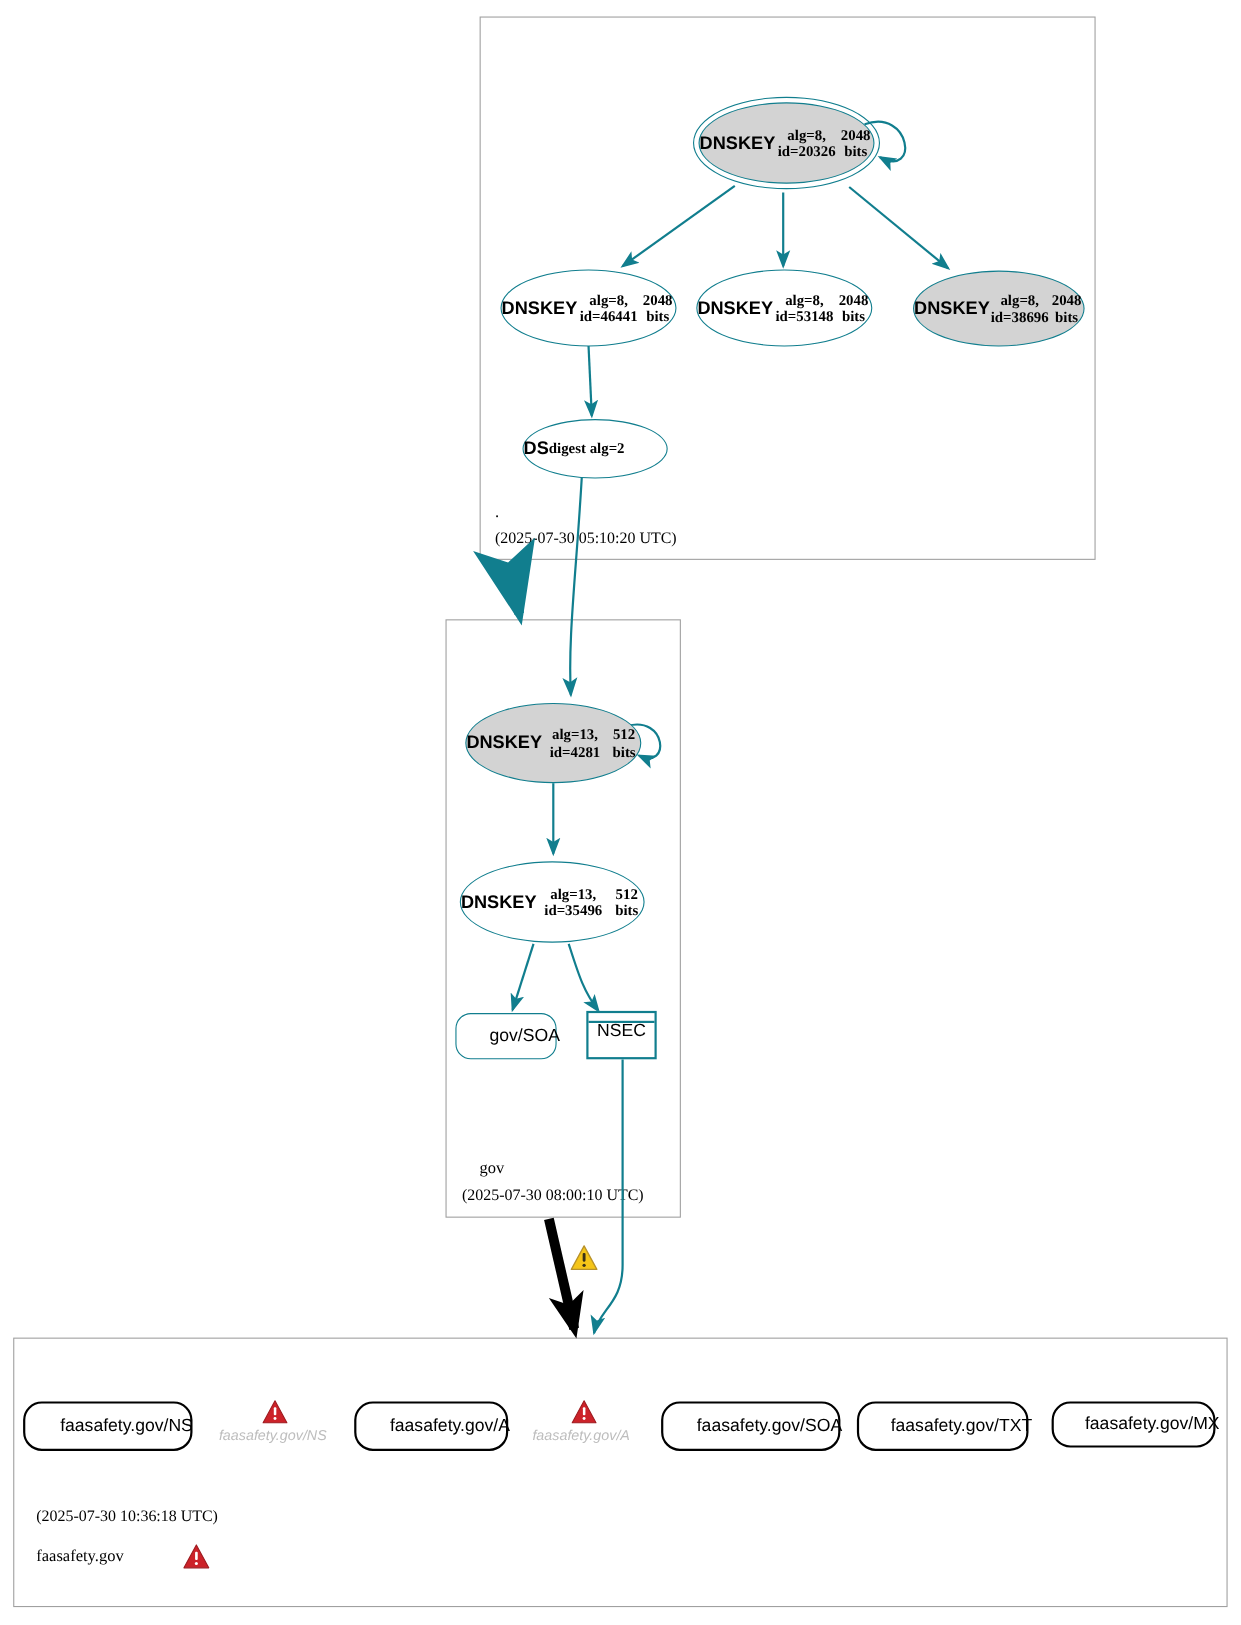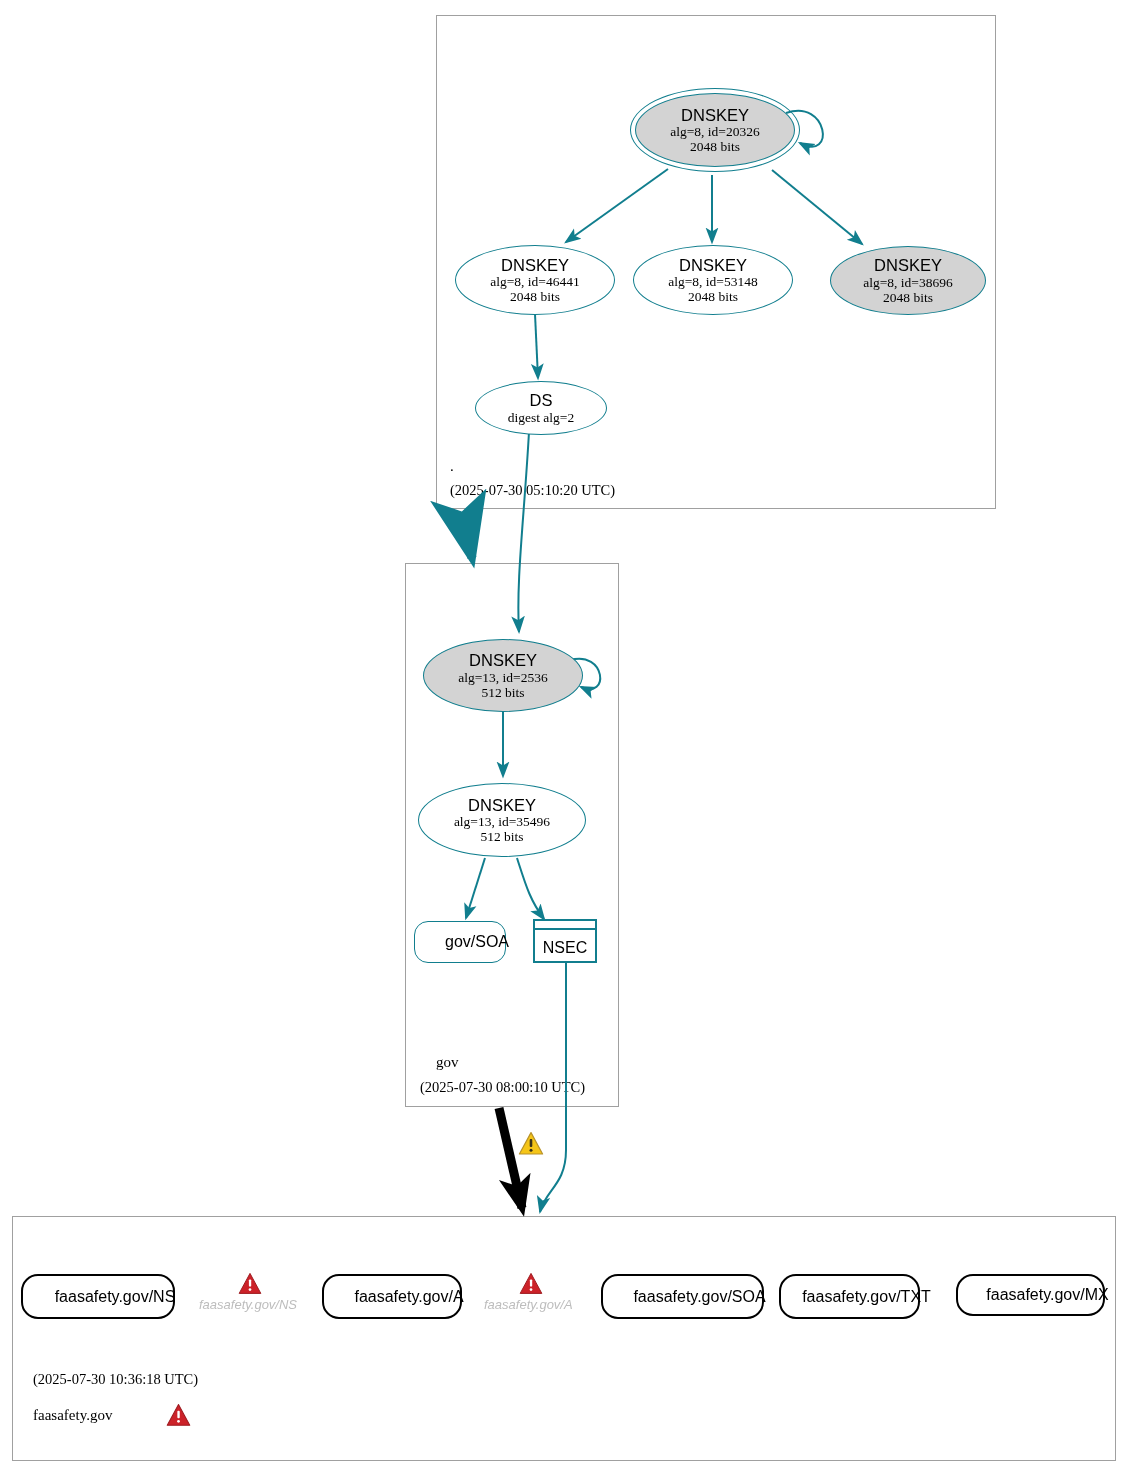--- a/index.html
+++ b/index.html
@@ -40,26 +40,26 @@
     color: #000;
     white-space: nowrap;
   }
   
   .node-ellipse {
     position: absolute;
     border: 1.6px solid #117e8e;
     border-radius: 50%;
     box-sizing: border-box;
     display: flex;
-    flex-direction: column;
     align-items: center;
-    justify-content: center;
+    justify-content: flex-start;
     background: #ffffff;
     text-align: center;
     line-height: 1.12;
+    font-weight: bold;
   }
   .node-ellipse.filled { background: #d3d3d3; }
   .node-ellipse .l1 {
     font-family: "Liberation Sans", sans-serif;
     font-size: 16.5px;
     color: #000;
   }
   .node-ellipse .l2, .node-ellipse .l3 {
     font-family: "Liberation Serif", serif;
     font-size: 13.5px;
@@ -98,21 +98,21 @@
     box-sizing: border-box;
     border: 2.6px solid #117e8e;
     background: #fff;
     display: flex;
     align-items: flex-end;
     justify-content: center;
     font-family: "Liberation Sans", sans-serif;
     font-size: 16px;
     color: #000;
     white-space: nowrap;
-    padding-bottom: 4px;
+    padding-bottom: 14px;
   }
   .node-nsec .inner-line {
     position: absolute;
     left: 0; right: 0;
     top: 7px;
     height: 2.4px;
     background: #117e8e;
   }
   .warn-label {
     position: absolute;
@@ -206,21 +206,21 @@
   <div class="l3">2048 bits</div>
 </div>
 
 <div class="node-ellipse" style="left:475px; top:381px; width:132px; height:54px;">
   <div class="l1">DS</div>
   <div class="l2">digest alg=2</div>
 </div>
 
 <div class="node-ellipse filled" style="left:423px; top:639px; width:160px; height:73px;">
   <div class="l1">DNSKEY</div>
-  <div class="l2">alg=13, id=2536</div>
+  <div class="l2">alg=13, id=4281</div>
   <div class="l3">512 bits</div>
 </div>
 
 <div class="node-ellipse" style="left:418px; top:783px; width:168px; height:74px;">
   <div class="l1">DNSKEY</div>
   <div class="l2">alg=13, id=35496</div>
   <div class="l3">512 bits</div>
 </div>
 
 <div class="node-rrect" style="left:414px; top:921px; width:92px; height:42px;">
@@ -257,21 +257,21 @@
   <path d="M12,1.4 L22.8,21.4 L1.2,21.4 Z" fill="#cc2229" stroke="#9e1b20" stroke-width="1" stroke-linejoin="round"></path>
   <rect x="10.9" y="7.4" width="2.3" height="7.2" rx="0.9" fill="#ffffff"></rect>
   <circle cx="12" cy="17.6" r="1.35" fill="#ffffff"></circle>
 </svg>
 <div class="warn-label" style="left:484px; top:1297px;">faasafety.gov/A</div>
 
 <div class="node-rrect black" style="left:601px; top:1274px; width:163px; height:45px;">
   <span>faasafety.gov/SOA</span>
 </div>
 
-<div class="node-rrect black" style="left:779px; top:1274px; width:141px; height:45px;">
+<div class="node-rrect black" style="left:779px; top:1274px; width:156px; height:45px;">
   <span>faasafety.gov/TXT</span>
 </div>
 
 <div class="node-rrect black" style="left:956px; top:1274px; width:149px; height:42px;">
   <span>faasafety.gov/MX</span>
 </div>
 
 <svg class="icon-warn" style="left:166px; top:1403px;" width="25" height="24" viewBox="0 0 24 23" xmlns="http://www.w3.org/2000/svg">
   <path d="M12,1.4 L22.8,21.4 L1.2,21.4 Z" fill="#cc2229" stroke="#9e1b20" stroke-width="1" stroke-linejoin="round"></path>
   <rect x="10.9" y="7.4" width="2.3" height="7.2" rx="0.9" fill="#ffffff"></rect>

